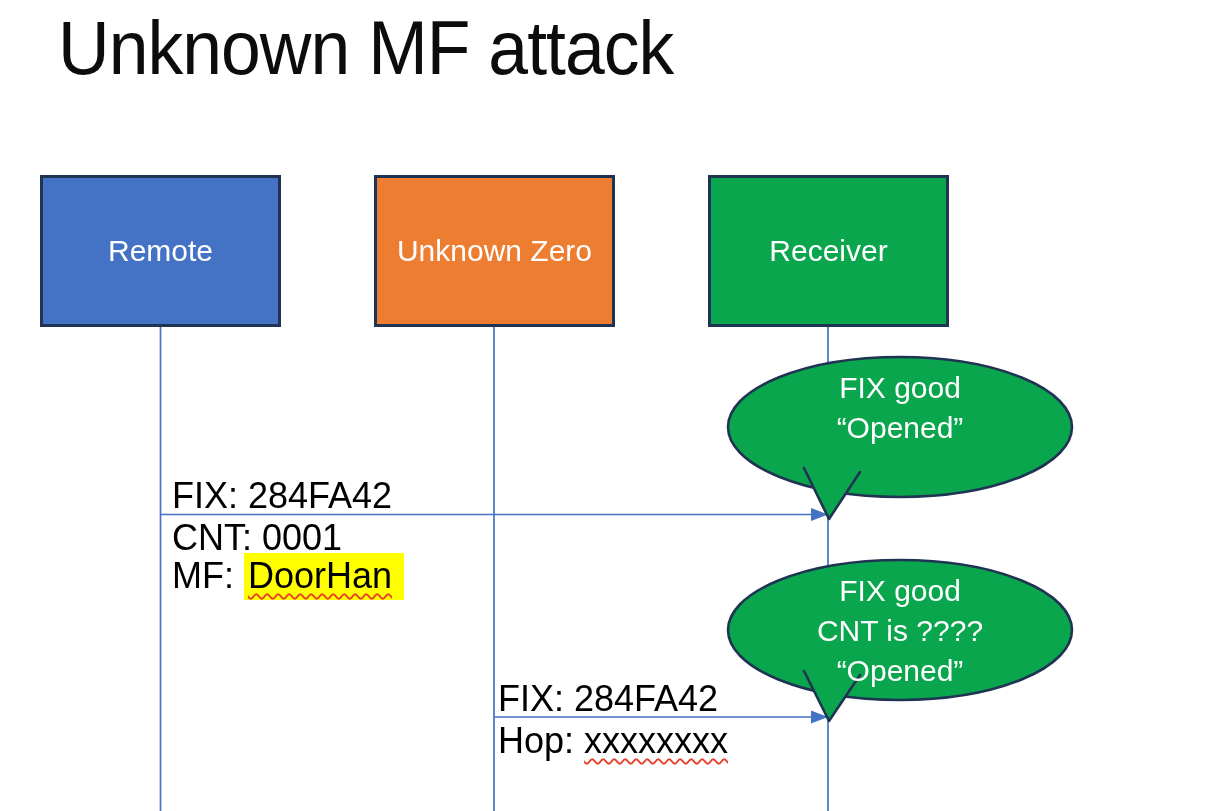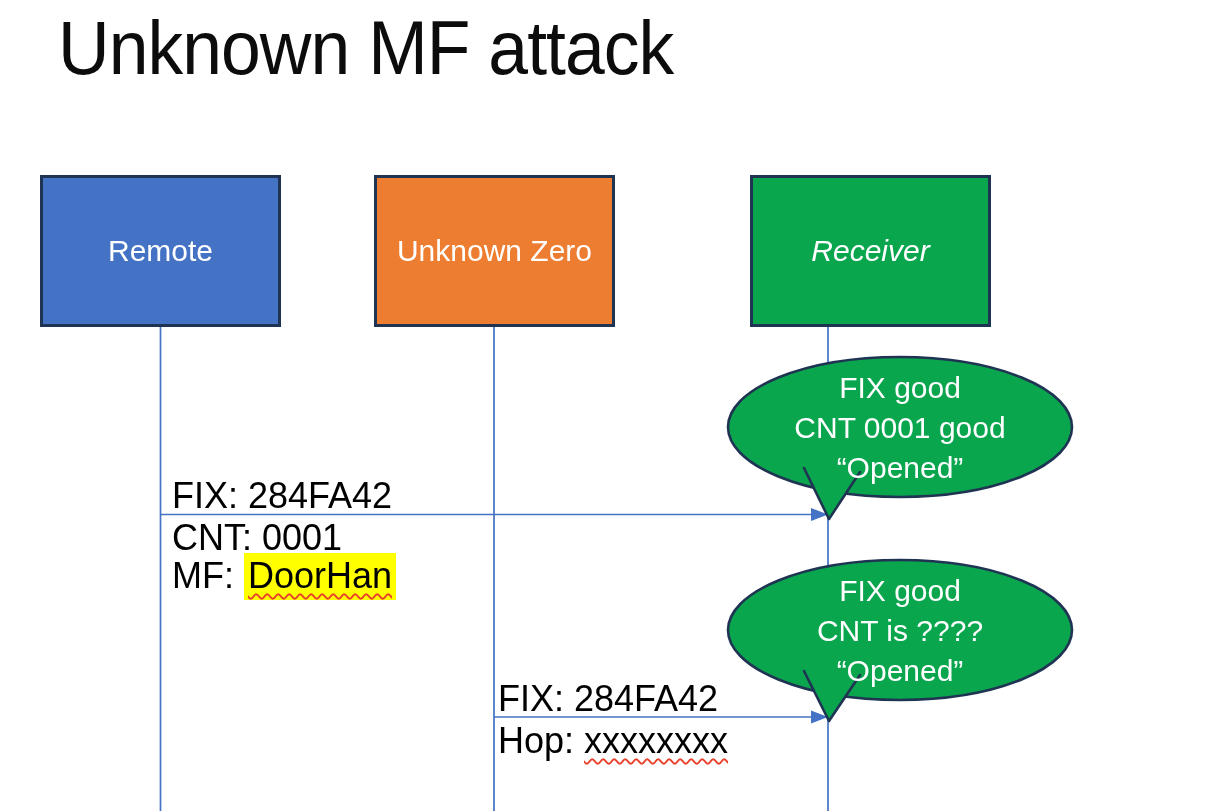--- a/index.html
+++ b/index.html
@@ -72,33 +72,33 @@
     z-index: 2;
     text-align: right;
   }
   .actor-box .actor-label {
     color: var(--text-white);
     font-size: 30px;
     font-weight: 400;
   }
   .actor-remote   { left: 40px;  background: var(--actor-blue); }
   .actor-flipper  { left: 374px; background: var(--actor-orange); }
-  .actor-receiver { left: 750px; background: var(--actor-green); font-style: italic; }
+  .actor-receiver { left: 708px; background: var(--actor-green); }
 
   .msg-label {
     position: absolute;
     font-size: 36px;
     color: var(--text-black);
     line-height: 38px;
     white-space: nowrap;
     z-index: 3;
   }
   .hl {
     background: var(--highlight-yellow);
-    padding: 2px 4px 4px 4px;
+    padding: 2px 12px 4px 4px;
     margin-top: 24px;
   }
   .squiggle {
     text-decoration-line: underline;
     text-decoration-style: wavy;
     text-decoration-color: var(--spellcheck-red);
     text-decoration-thickness: 1.5px;
     text-underline-offset: 5px;
   }
   .callout-text {
@@ -161,21 +161,20 @@
     <div><span>MF: </span><span class="hl squiggle">DoorHan</span></div>
   </div>
 
   <div class="msg-label" style="left:498px; top:680px;">FIX: 284FA42</div>
   <div class="msg-label" style="left:498px; top:722px;">
     <div><span>Hop: </span><span class="squiggle">xxxxxxxx</span></div>
   </div>
 
   <div class="callout-text callout-1-text">
     <div>FIX good</div>
-    <div>CNT 0001 good</div>
     <div>“Opened”</div>
   </div>
   <div class="callout-text callout-2-text">
     <div>FIX good</div>
     <div>CNT is ????</div>
     <div>“Opened”</div>
   </div>
 
 </div>
 

